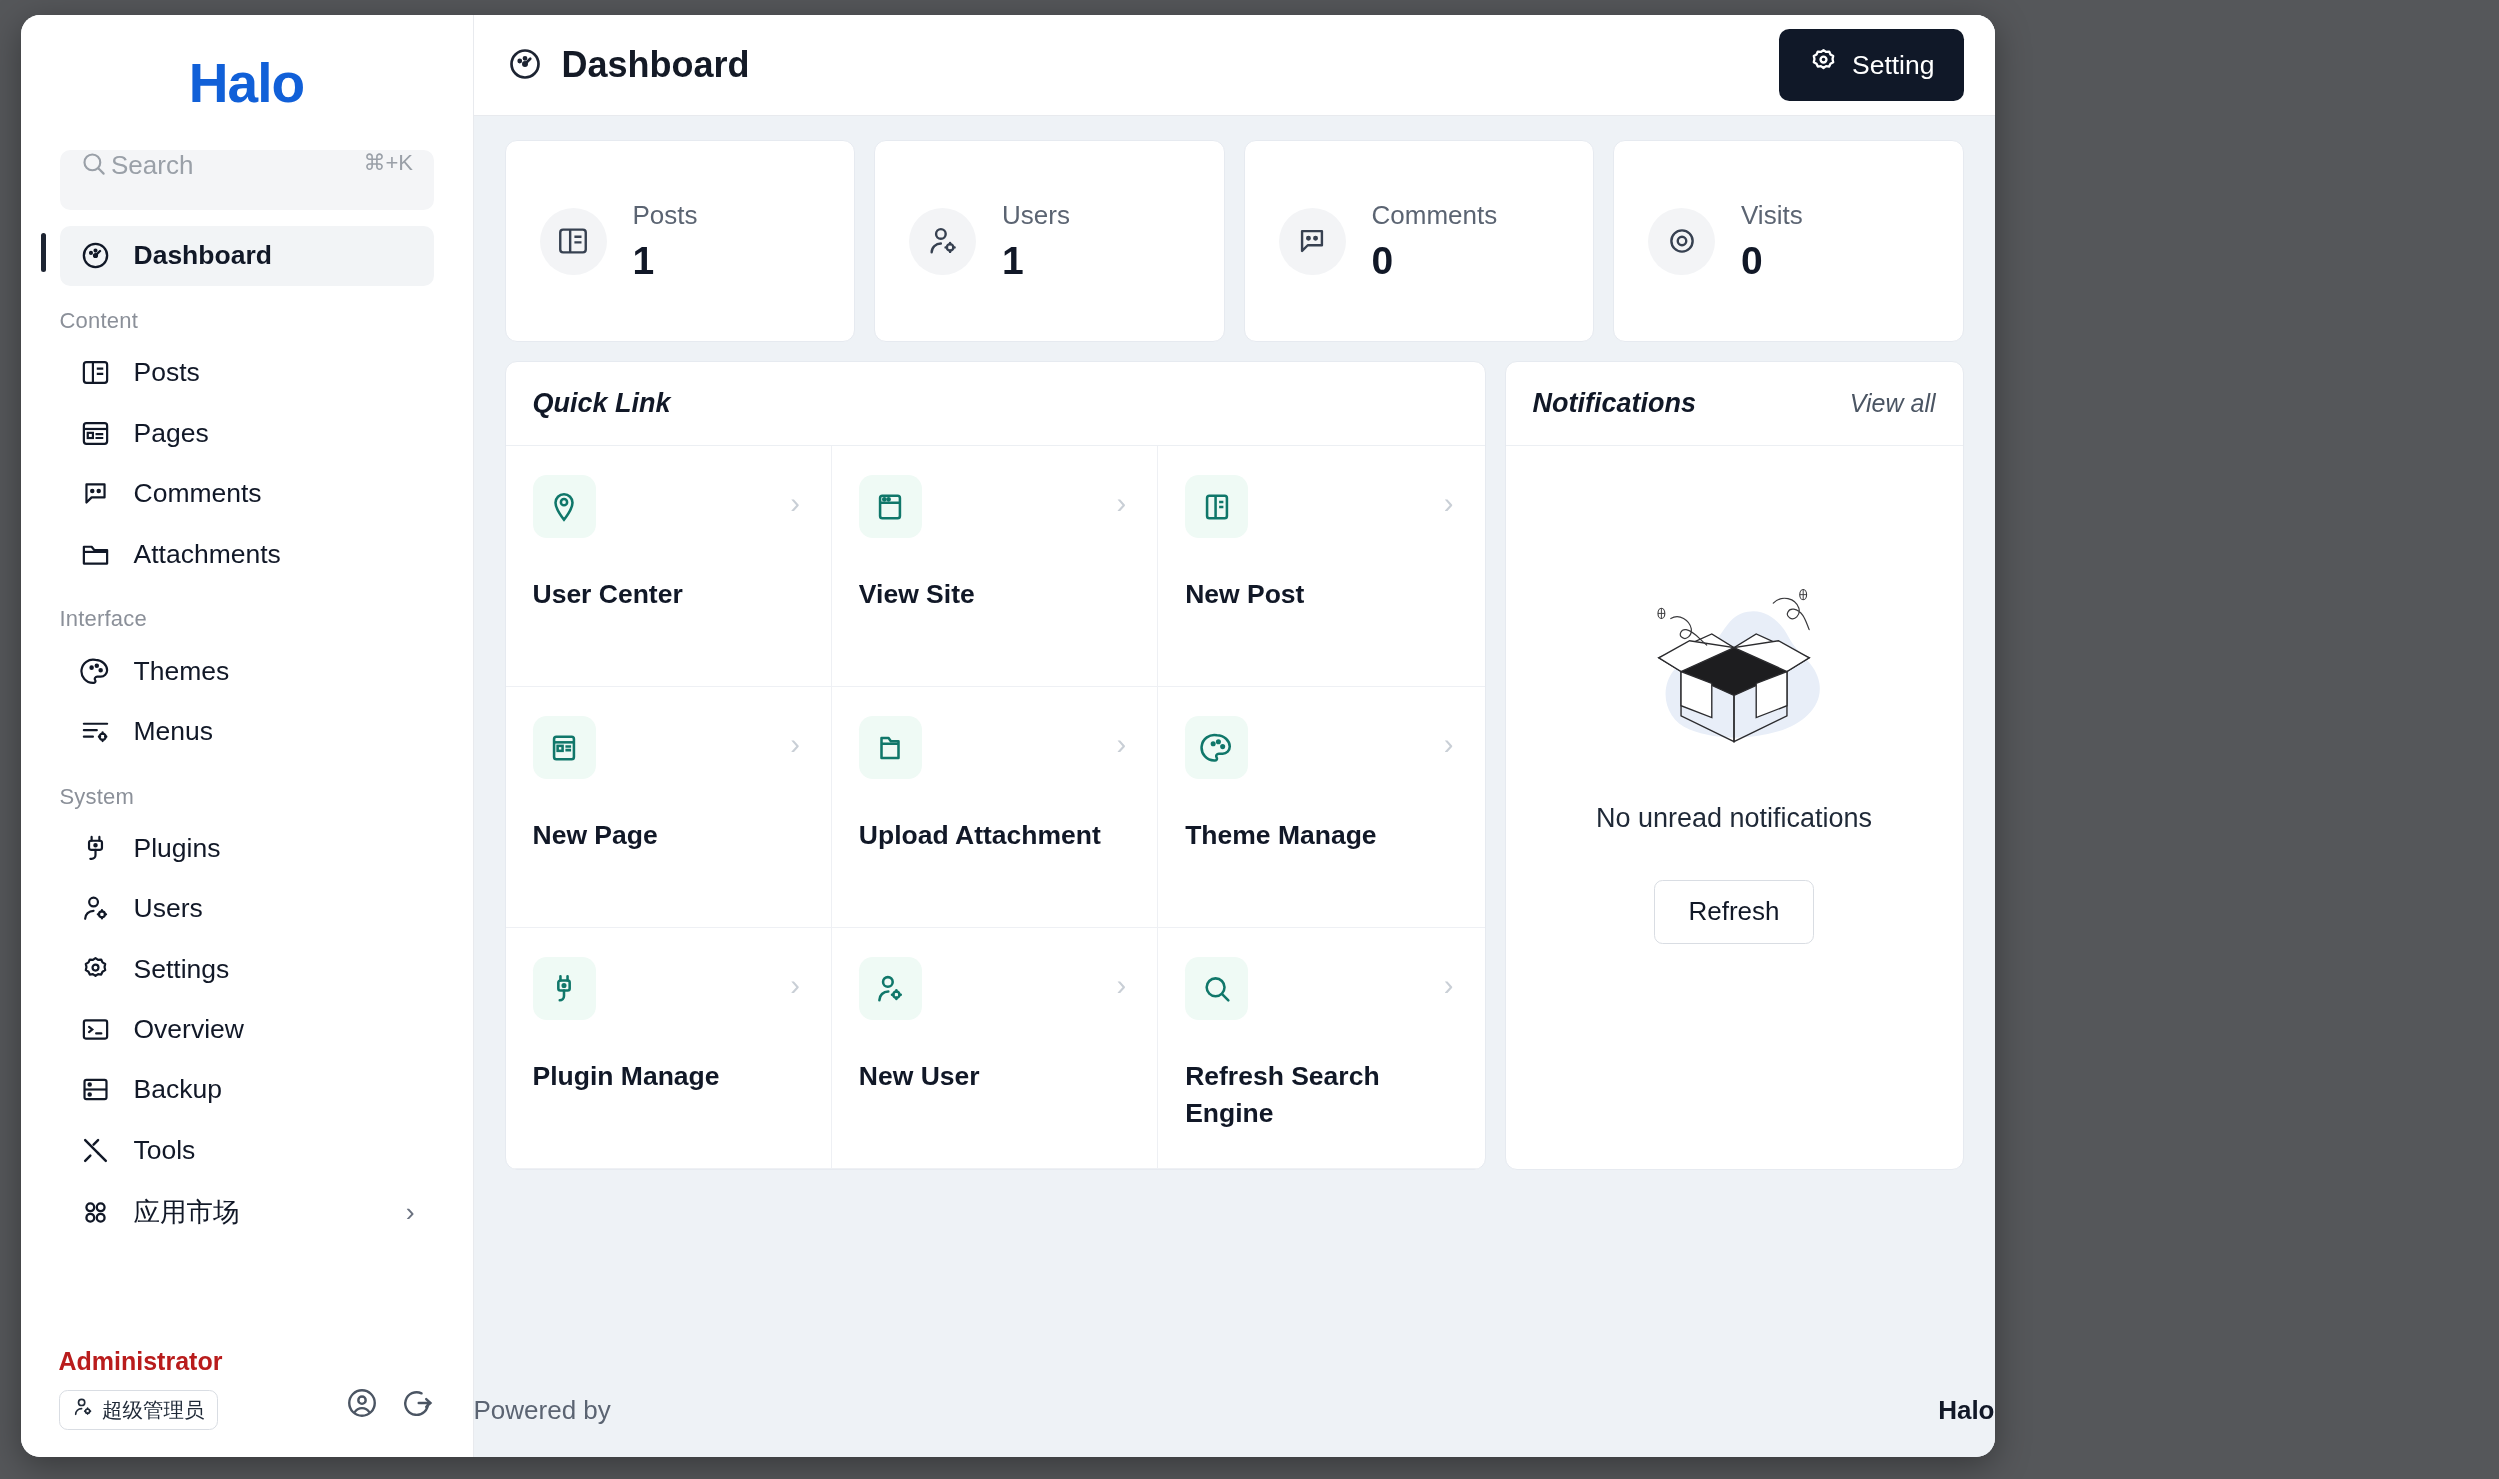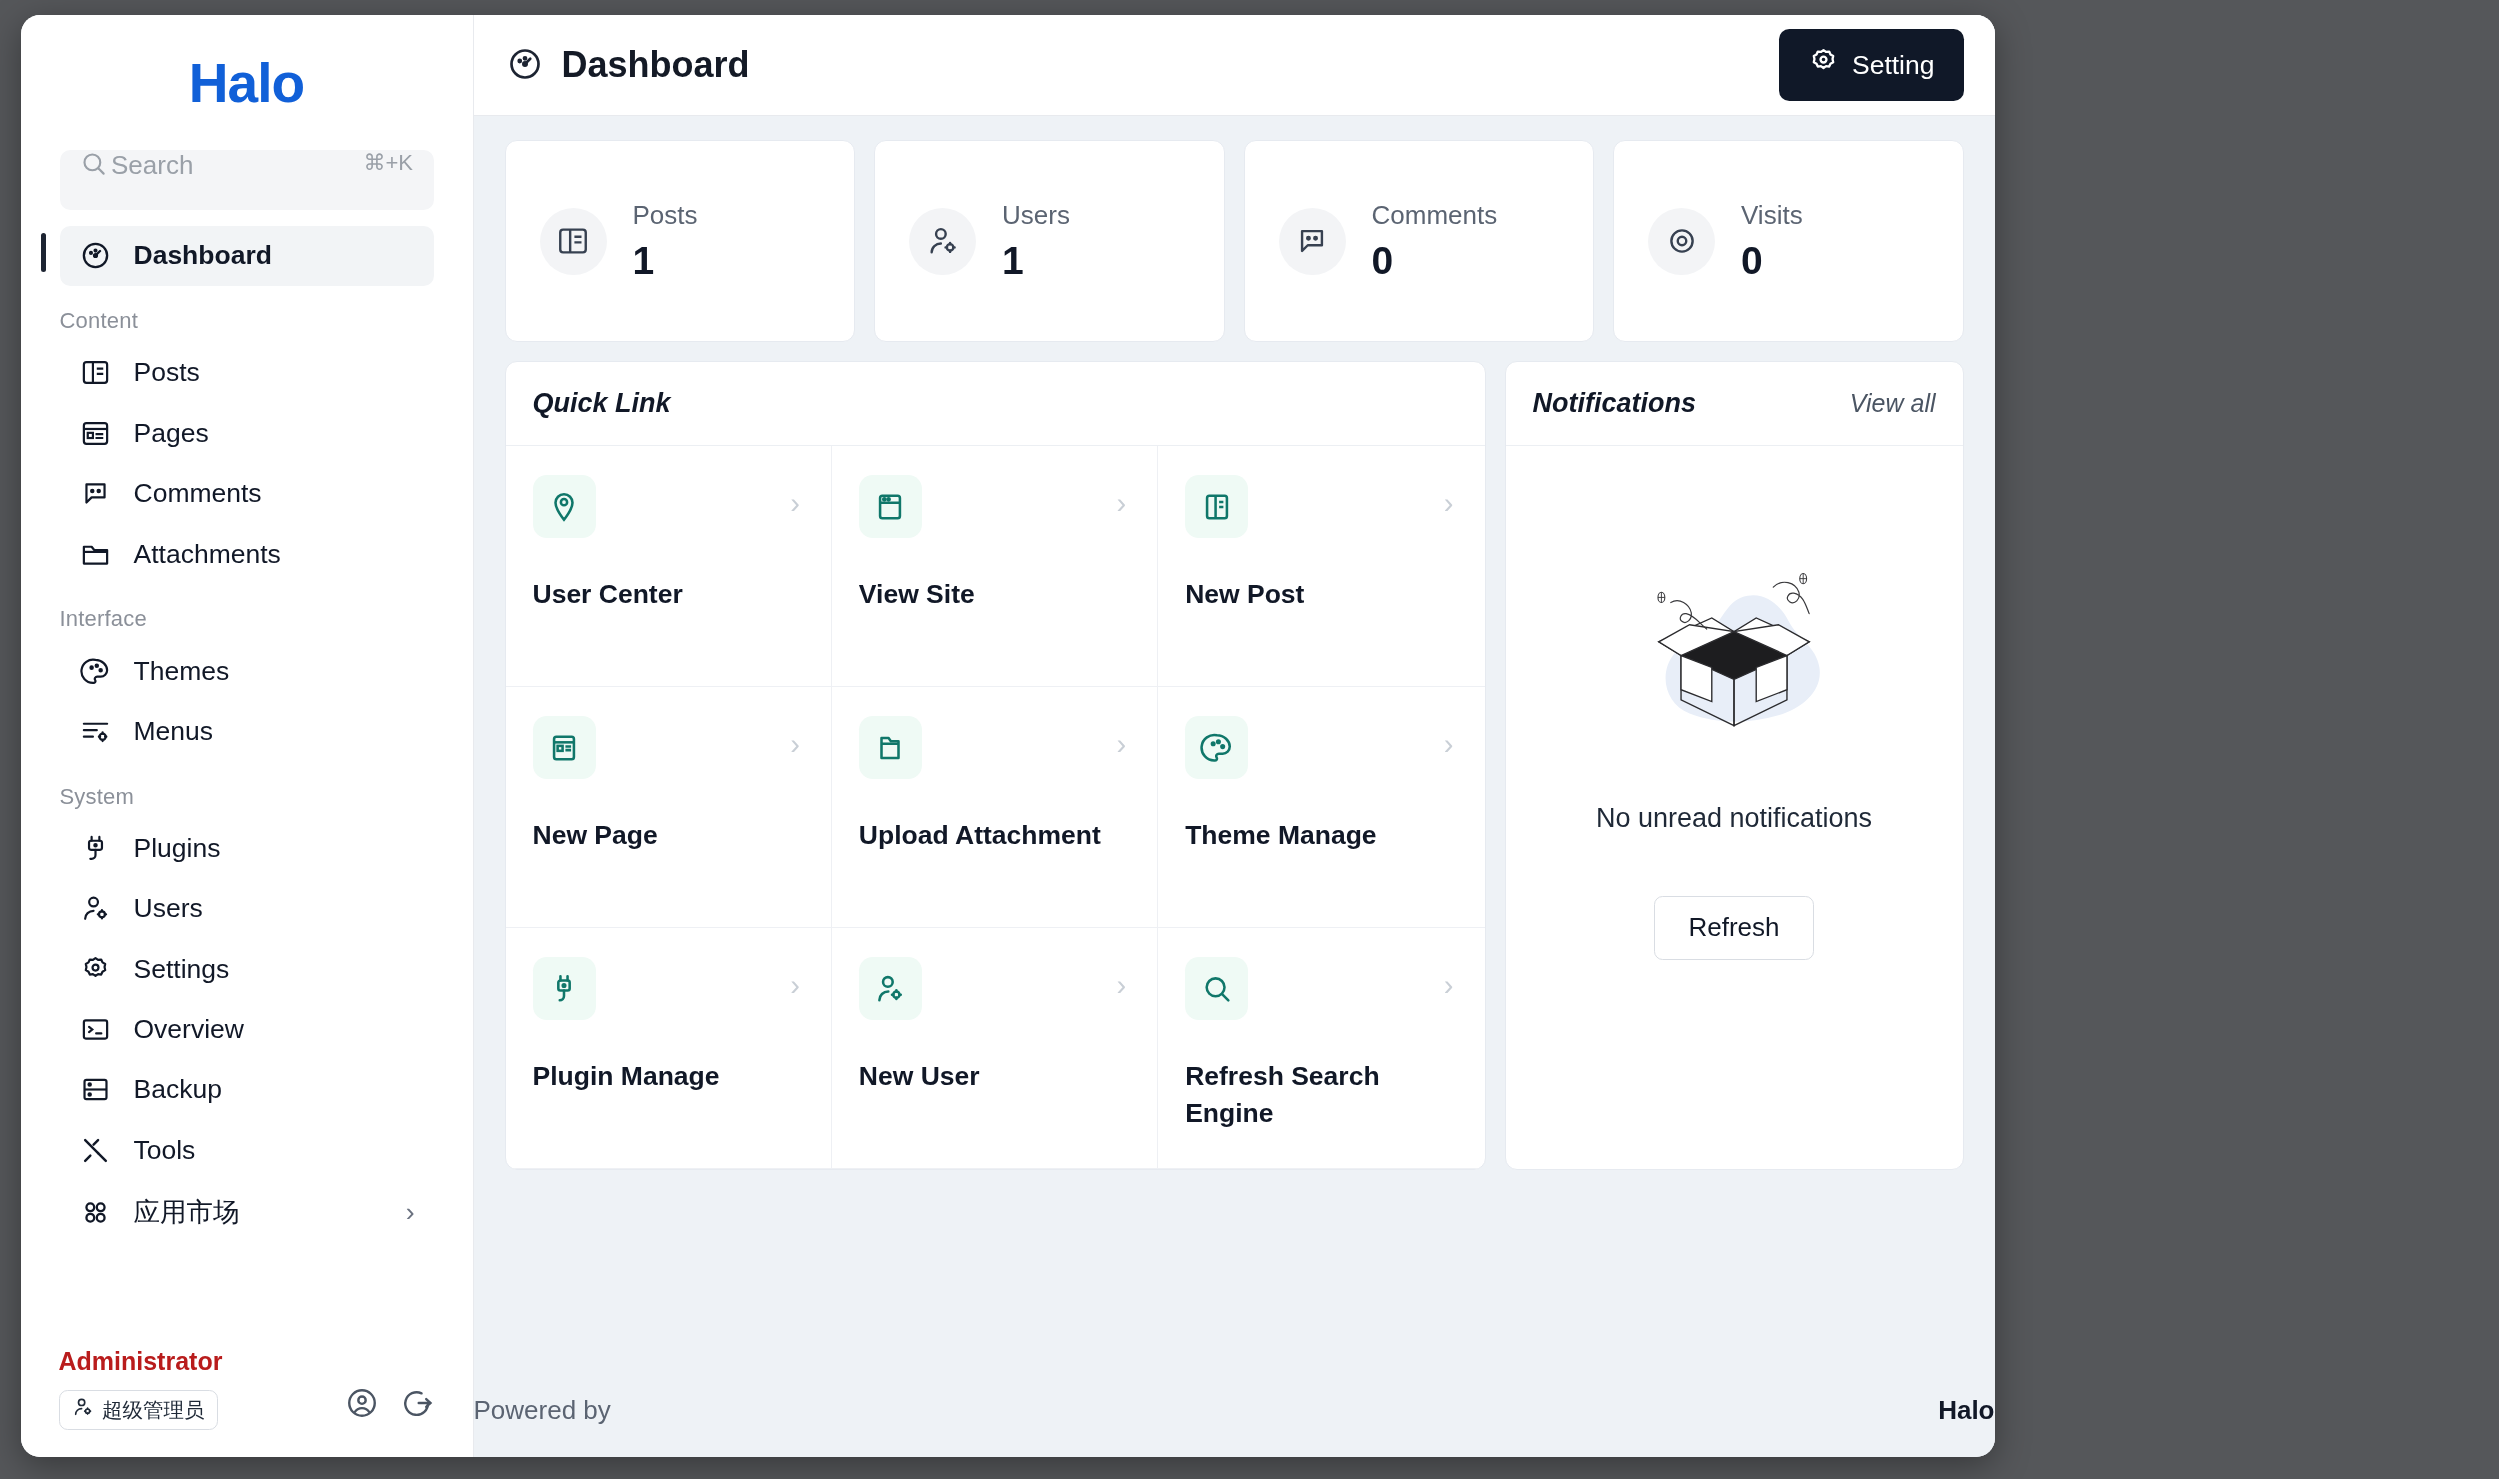--- a/index.html
+++ b/index.html
@@ -142,21 +142,21 @@
   .q-ic {
     width: 63px; height: 63px; border-radius: 13.7px; background: #effaf5;
     display: flex; align-items: center; justify-content: center;
   }
   .q-ic svg { width: 34px; height: 34px; color: #10776a; }
   .q-arrow { color: #c9cfd6; font-size: 29px; line-height: 1; margin-top: 13.7px; }
   .q-label { margin-top: 38px; font-size: 26.5px; font-weight: 700; color: #111827; line-height: 1.38; }
 
   .notif-body {
     flex: 1; display: flex; flex-direction: column;
-    align-items: center; justify-content: center; gap: 16px; padding-bottom: 103px;
+    align-items: center; justify-content: center; gap: 0; padding-bottom: 103px;
   }
   .empty-illus { width: 240px; height: 205px; }
   .empty-text { margin-top: 29px; font-size: 27px; color: #1f2937; }
   .refresh-btn {
     margin-top: 46px; background: #fff; border: 0.9px solid #d9dde3; border-radius: 8.6px;
     padding: 15.4px 33px; font-size: 26px; color: #111827; cursor: pointer;
     font-family: "Liberation Sans", sans-serif;
   }
 
   .page-footer {

